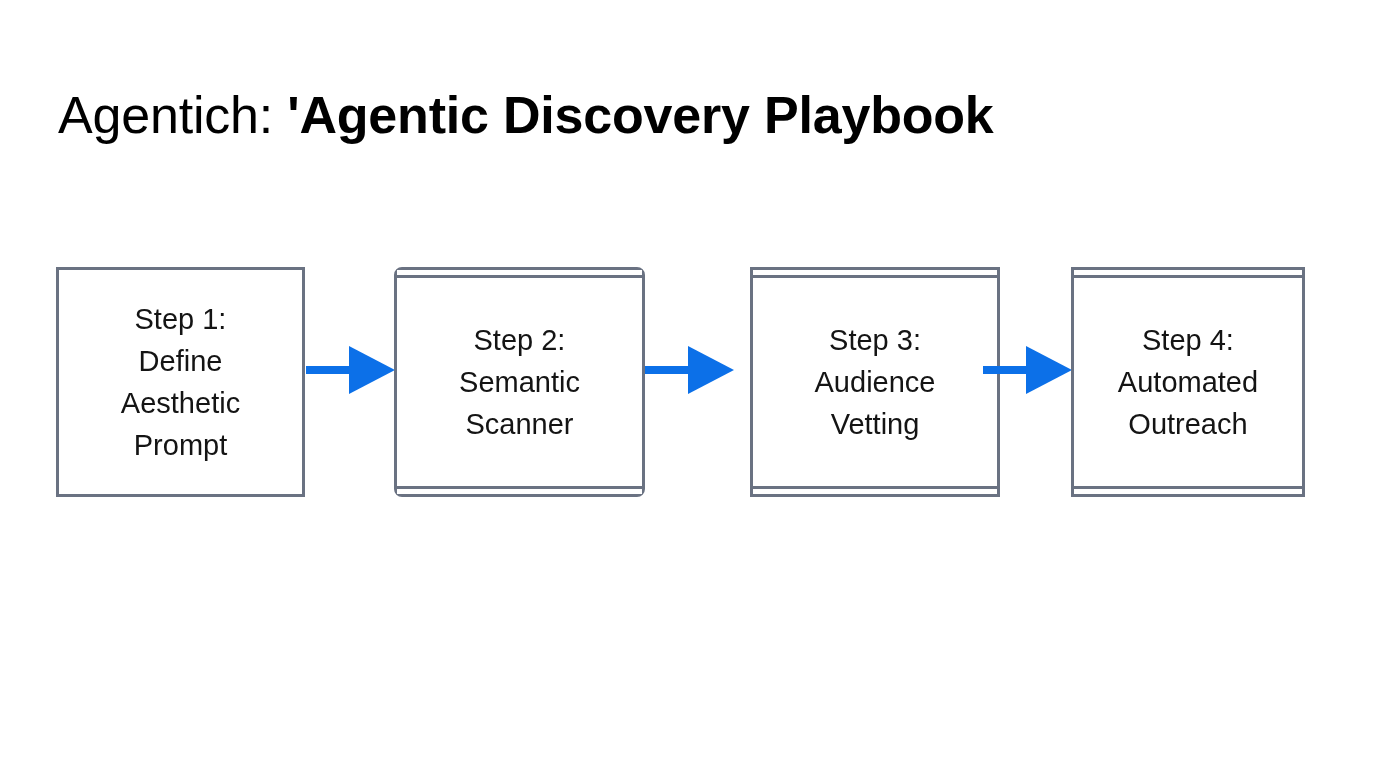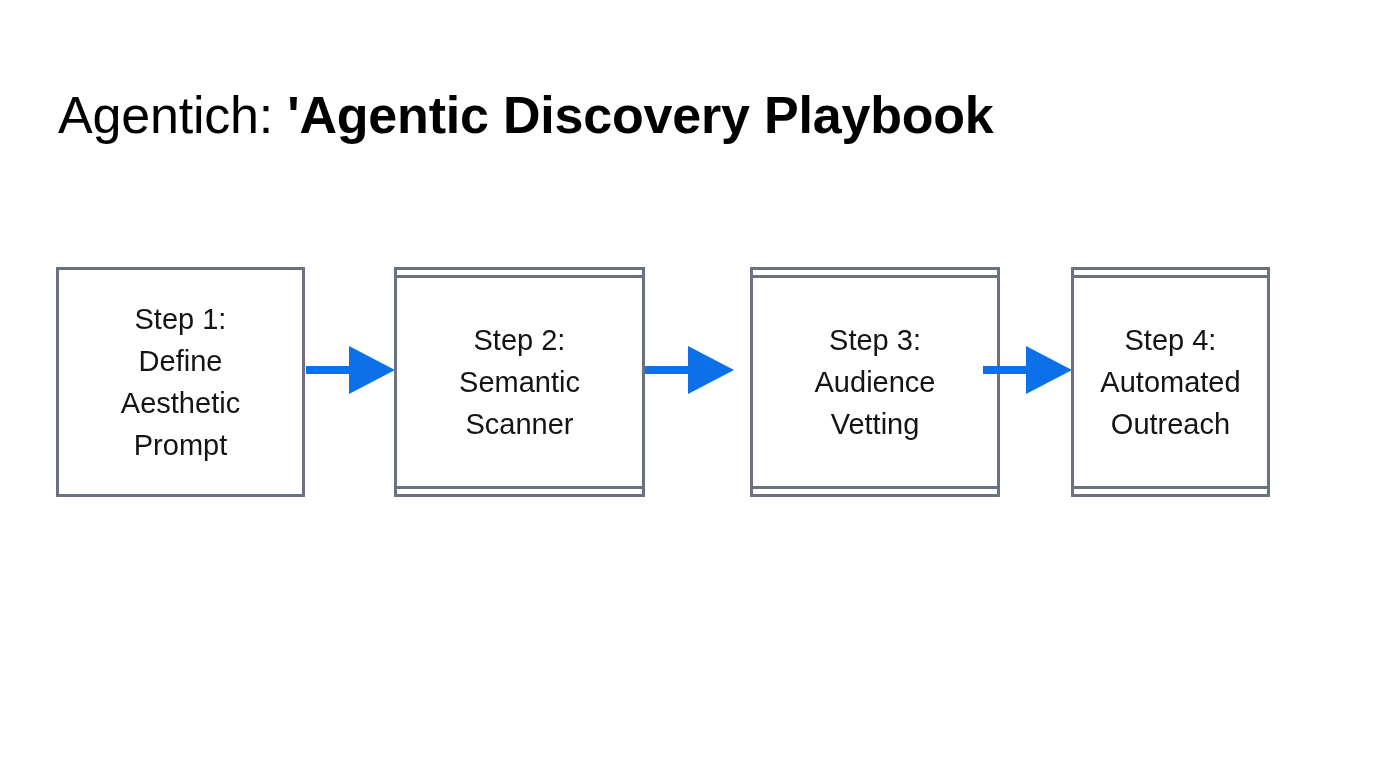--- a/index.html
+++ b/index.html
@@ -80,23 +80,23 @@
     font-size: 29px;
     line-height: 42px;
     color: #141414;
     text-align: center;
     white-space: pre-line;
     font-weight: 400;
   }
 
   
   .step-1 { left: 56px;   width: 249px; align-items: center; }
-  .step-2 { left: 394px;  width: 251px; }
+  .step-2 { left: 394px;  width: 251px; border-radius: 8px; }
   .step-3 { left: 750px;  width: 250px; }
-  .step-4 { left: 1071px; width: 199px; }
+  .step-4 { left: 1071px; width: 234px; }
 
   
   .arrow {
     position: absolute;
     top: 103px;            
     height: 62px;
     width: 90px;
     transform: translateY(-50%);
   }
   .arrow svg { display: block; }

